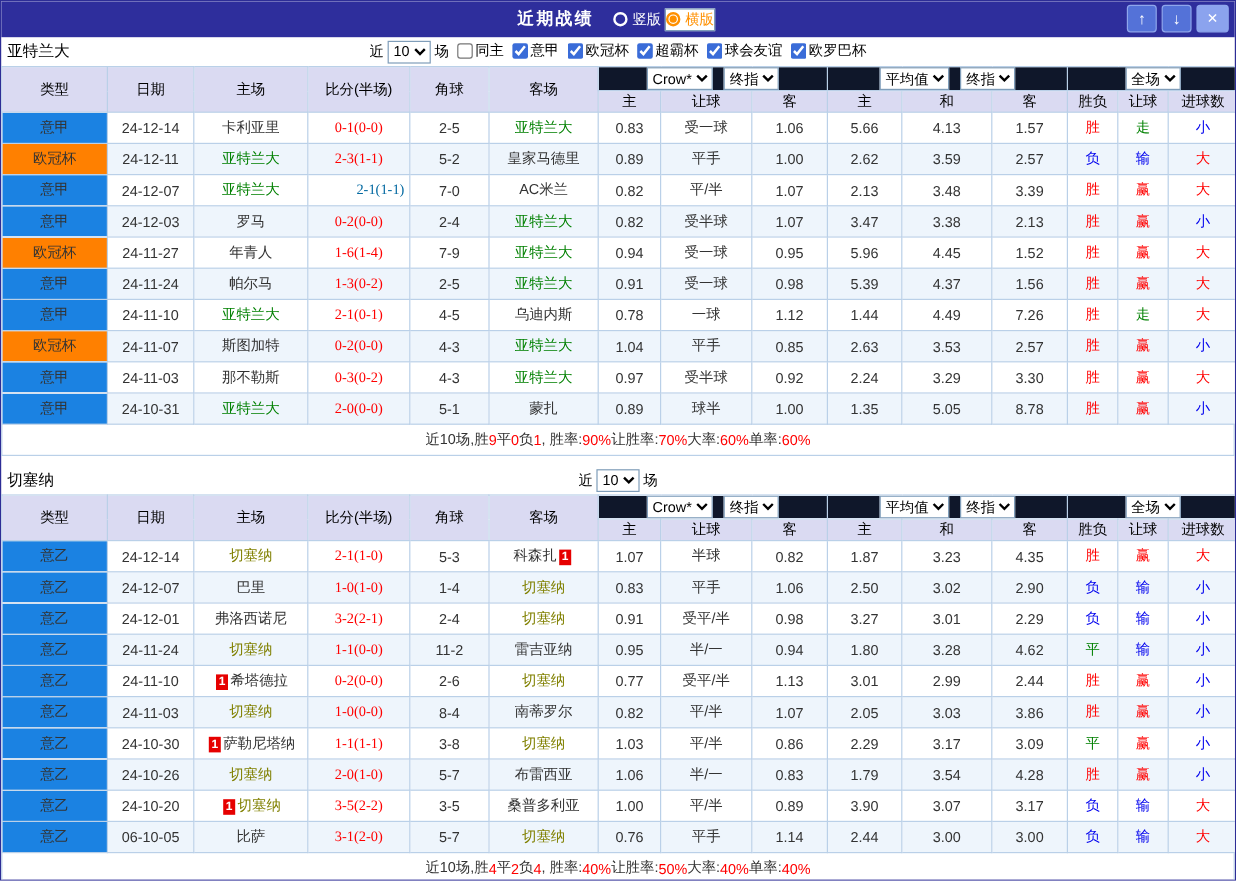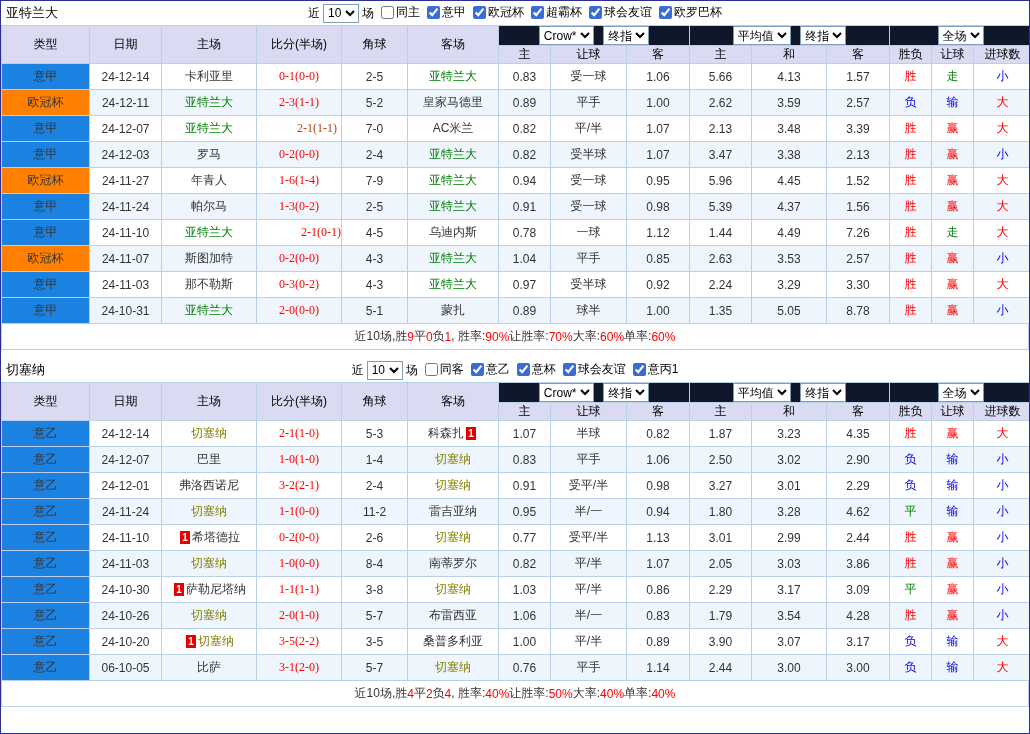--- a/index.html
+++ b/index.html
@@ -41,20 +41,36 @@
            font-size:10px; line-height:13px; margin:0 2px; font-weight:bold; }
   .summary { height:26px; display:flex; align-items:center; justify-content:center;
              border:1px solid #bad0e8; border-top:none; font-size:12px; }
   .section + .section { margin-top:8px; }
 </style>
 </head>
 <body>
 
 <div class="app">
 
+  <div class="topbar">
+    <span class="title">近期战绩</span>
+    <span class="radio">
+      <span class="rdot"></span>
+      <span>竖版</span>
+    </span>
+    <span class="radio sel">
+      <span class="rdot"></span>
+      <span>横版</span>
+    </span>
+    <span class="win-btns">
+      <button class="wbtn"><span>↑</span></button>
+      <button class="wbtn"><span>↓</span></button>
+      <button class="wbtn close"><span>×</span></button>
+    </span>
+  </div>
 
   <div class="section">
     <div class="filter-bar">
       <span class="team-name">亚特兰大</span>
       <div class="filters">
         <span>近</span>
         <select class="sel"><option>10</option></select>
         <span>场</span>
         <span class="checks"><label class="chk"><input type="checkbox" style="">同主</label><label class="chk"><input type="checkbox" checked="" style="">意甲</label><label class="chk"><input type="checkbox" checked="" style="">欧冠杯</label><label class="chk"><input type="checkbox" checked="" style="">超霸杯</label><label class="chk"><input type="checkbox" checked="" style="">球会友谊</label><label class="chk"><input type="checkbox" checked="" style="">欧罗巴杯</label></span>
       </div>
@@ -141,21 +157,21 @@
             <td>3.59</td>
             <td>2.57</td>
             <td style="color: rgb(0, 0, 238);">负</td>
             <td style="color: rgb(0, 0, 238);">输</td>
             <td style="color: rgb(255, 0, 0);">大</td>
           </tr>
           <tr>
             <td class="league" style="background: rgb(27, 130, 226);">意甲</td>
             <td>24-12-07</td>
             <td><span style="color: rgb(0, 128, 0);">亚特兰大</span></td>
-            <td class="score" style="color: #c2410c; padding-left: 36px;">2-1(1-1)</td>
+            <td class="score" style="color: #0369a1; padding-left: 36px;">2-1(1-1)</td>
             <td>7-0</td>
             <td><span>AC米兰</span></td>
             <td>0.82</td>
             <td>平/半</td>
             <td>1.07</td>
             <td>2.13</td>
             <td>3.48</td>
             <td>3.39</td>
             <td style="color: rgb(255, 0, 0);">胜</td>
             <td style="color: rgb(255, 0, 0);">赢</td>
@@ -209,21 +225,21 @@
             <td>4.37</td>
             <td>1.56</td>
             <td style="color: rgb(255, 0, 0);">胜</td>
             <td style="color: rgb(255, 0, 0);">赢</td>
             <td style="color: rgb(255, 0, 0);">大</td>
           </tr>
           <tr>
             <td class="league" style="background: rgb(27, 130, 226);">意甲</td>
             <td>24-11-10</td>
             <td><span style="color: rgb(0, 128, 0);">亚特兰大</span></td>
-            <td class="score" style="color: rgb(255, 0, 0); text-align: right;">2-1(0-1)</td>
+            <td class="score" style="color: rgb(255, 0, 0);">2-1(0-1)</td>
             <td>4-5</td>
             <td><span>乌迪内斯</span></td>
             <td>0.78</td>
             <td>一球</td>
             <td>1.12</td>
             <td>1.44</td>
             <td>4.49</td>
             <td>7.26</td>
             <td style="color: rgb(255, 0, 0);">胜</td>
             <td style="color: rgb(0, 128, 0);">走</td>
@@ -300,21 +316,20 @@
       </div>
   </div>
 
   <div class="section">
     <div class="filter-bar">
       <span class="team-name">切塞纳</span>
       <div class="filters">
         <span>近</span>
         <select class="sel"><option>10</option></select>
         <span>场</span>
-        <span class="checks"><label class="chk"><input type="checkbox" style="">同客</label><label class="chk"><input type="checkbox" checked="" style="">意乙</label><label class="chk"><input type="checkbox" checked="" style="">意杯</label><label class="chk"><input type="checkbox" checked="" style="">球会友谊</label><label class="chk"><input type="checkbox" checked="" style="">意丙1</label></span>
       </div>
     </div>
     <table class="grid">
       <colgroup>
         <col style="width:88px">
           <col style="width:72px">
           <col style="width:95px">
           <col style="width:85px">
         <col style="width:66px">
           <col style="width:91px">

